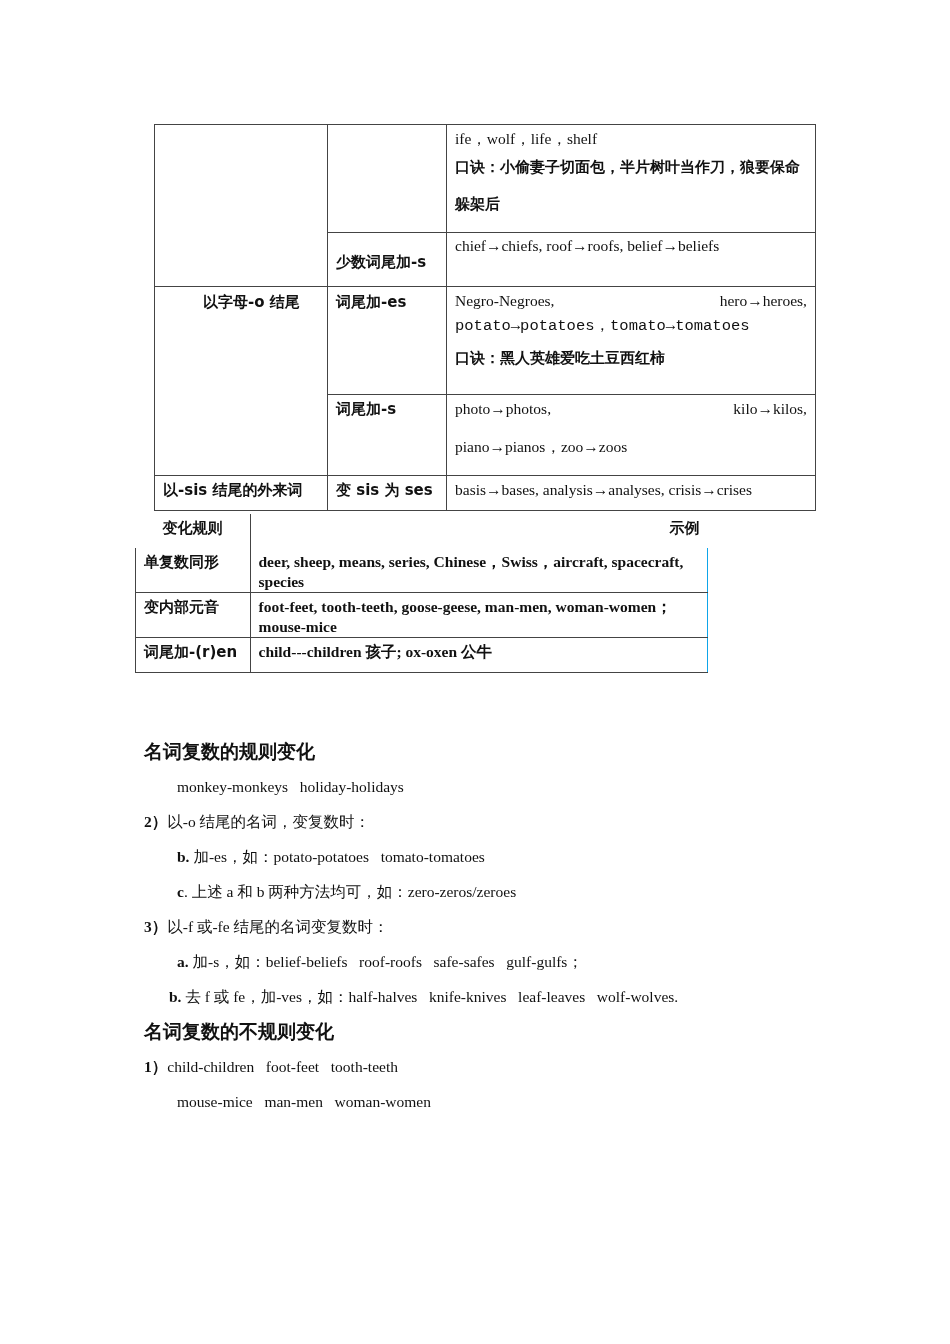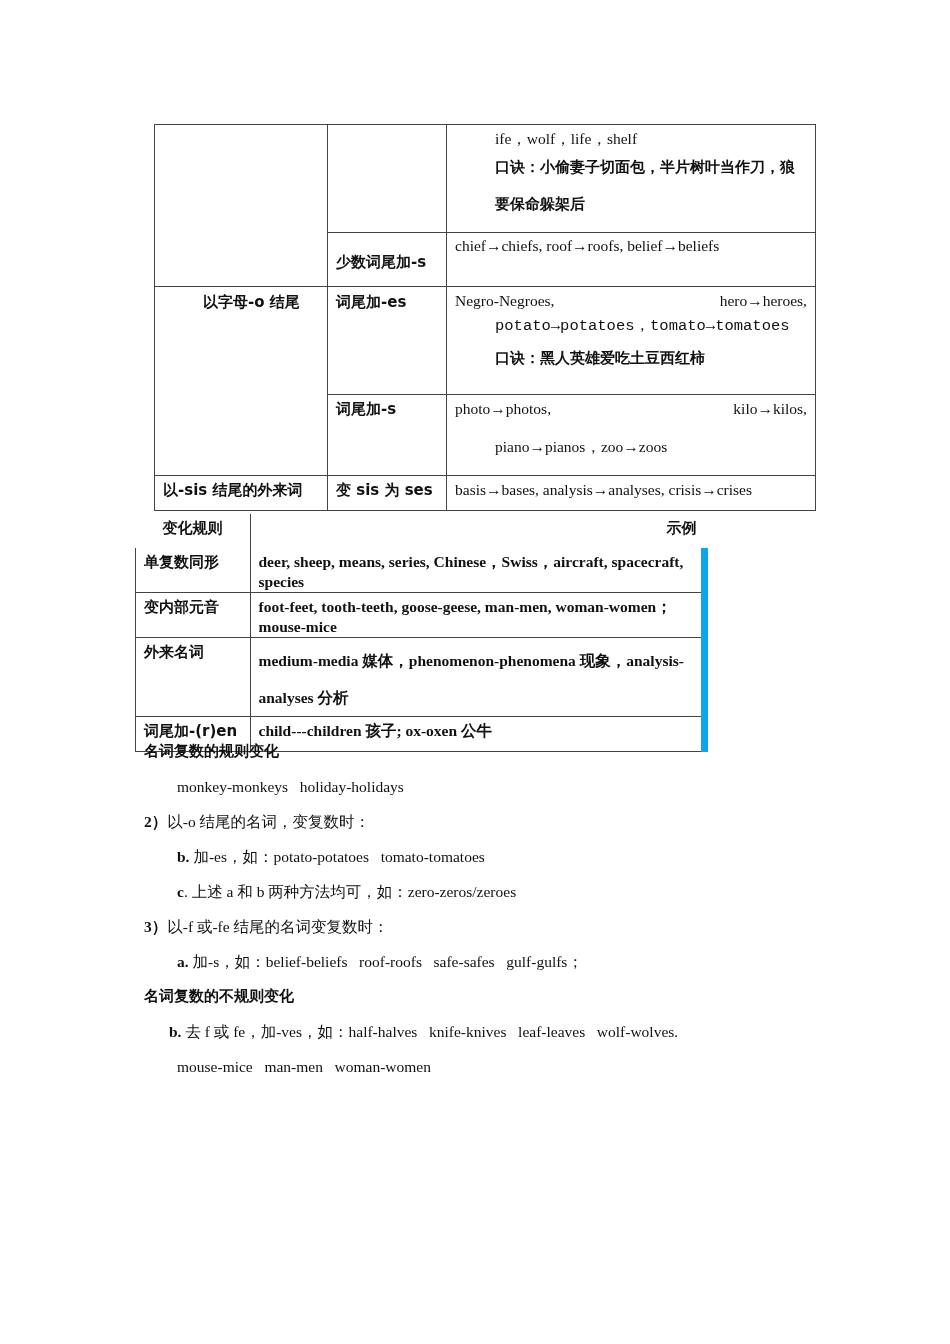--- a/index.html
+++ b/index.html
@@ -7,37 +7,37 @@
          font-family: "Liberation Serif", "DejaVu Serif", serif; color: #111; font-size: 15.5px; }
   .page { position: absolute; left: 0; top: 0; width: 950px; height: 1344px; }
 
   
   .t1 { position: absolute; left: 154px; top: 124px; width: 662px; border-collapse: collapse; table-layout: fixed; }
   .t1 td { border: 1px solid #444; vertical-align: top; padding: 0 8px; line-height: 20px; }
   .t1 td.c1 { width: 156px; }
   .t1 td.c2 { width: 102px; }
   .b { font-weight: bold; }
   .cjkb { font-family: "DejaVu Sans", sans-serif; font-weight: bold; font-size: 15px; }
-  .line { display: block; margin-left: 40px; }
+  .line { display: block; }
   .just { display: flex; justify-content: space-between; }
 
   
   .t2 { position: absolute; left: 135px; top: 514px; width: 573px; border-collapse: collapse; table-layout: fixed; }
   .t2 td { vertical-align: top; padding: 0 8px; line-height: 20px; font-weight: bold; }
   .t2 td.c1 { width: 98px; border-right: 1px solid #444; }
   .t2 tr.row td { border-bottom: 1px solid #444; }
   .t2 tr.row td.c1 { border-left: 1px solid #444; }
-  .t2 tr.row td.c2 { border-right: 7px solid #0ea5e9; }
+  .t2 tr.row td.c2 { border-right: 1px solid #0ea5e9; }
   .t2 tr.head td { border-bottom: none; }
 
   .body-text { position: absolute; left: 144px; top: 734px; width: 680px; line-height: 35px; }
   .body-text .p { display: block; white-space: nowrap; }
   .ind1 { padding-left: 33px; }
   .ind2 { padding-left: 25px; }
-  .heading { font-family: "DejaVu Sans", sans-serif; font-weight: bold; font-size: 15px; }
+  .heading { font-family: "DejaVu Sans", sans-serif; font-weight: bold; font-size: 19px; }
 </style>
 </head>
 <body>
 
 <div class="page">
 
   <table class="t1">
     <tbody>
         <tr>
       <td class="c1" rowspan="2" style="height:107px"></td>
@@ -89,24 +89,20 @@
     </tr>
     <tr class="row">
       <td class="c1 cjkb" style="height:34px; padding-top:4px;">单复数同形</td>
       <td class="c2" style="padding-top:4px;">deer, sheep, means, series, Chinese，Swiss，aircraft, spacecraft, species</td>
     </tr>
     <tr class="row">
       <td class="c1 cjkb" style="height:30px; padding-top:4px;">变内部元音</td>
       <td class="c2" style="padding-top:4px;">foot-feet, tooth-teeth, goose-geese, man-men, woman-women；mouse-mice</td>
     </tr>
     <tr class="row">
-      <td class="c1 cjkb" style="height:68px; padding-top:4px;">外来名词</td>
-      <td class="c2" style="padding-top:4px; line-height:37px;">medium-media 媒体，phenomenon-phenomena 现象，analysis-analyses 分析</td>
-    </tr>
-    <tr class="row">
       <td class="c1 cjkb" style="height:30px; padding-top:4px;">词尾加-(r)en</td>
       <td class="c2" style="padding-top:4px;">child---children 孩子; ox-oxen 公牛</td>
     </tr>
   </tbody>
     </table>
 
   <div class="body-text">
     <span class="p heading">名词复数的规则变化</span>
 
     <span class="p ind1" style="white-space:pre;">monkey-monkeys   holiday-holidays</span>
@@ -114,20 +110,21 @@
     <span class="p">
       <span class="b">2）</span><span>以-o 结尾的名词，变复数时：</span>
     </span>
     <span class="p ind1" style="white-space:pre;"><span class="b">b.</span><span> 加-es，如：potato-potatoes   tomato-tomatoes</span></span>
     <span class="p ind1" style="white-space:pre;"><span class="b">c</span><span>. 上述 a 和 b 两种方法均可，如：zero-zeros/zeroes</span></span>
 
     <span class="p">
       <span class="b">3）</span><span>以-f 或-fe 结尾的名词变复数时：</span>
     </span>
     <span class="p ind1" style="white-space:pre;"><span class="b">a.</span><span> 加-s，如：belief-beliefs   roof-roofs   safe-safes   gulf-gulfs；</span></span>
+    <span class="p ind2" style="white-space:pre;"><span class="b">b.</span><span> 去 f 或 fe，加-ves，如：half-halves   knife-knives   leaf-leaves   wolf-wolves.</span></span>
+
     <span class="p heading">名词复数的不规则变化</span>
 
-    <span class="p ind2" style="white-space:pre;"><span class="b">b.</span><span> 去 f 或 fe，加-ves，如：half-halves   knife-knives   leaf-leaves   wolf-wolves.</span></span>
-
+    <span class="p" style="white-space:pre;"><span class="b">1）</span><span>child-children   foot-feet   tooth-teeth</span></span>
     <span class="p ind1" style="white-space:pre;">mouse-mice   man-men   woman-women</span>
   </div>
 
 </div>
 
 </body></html>

